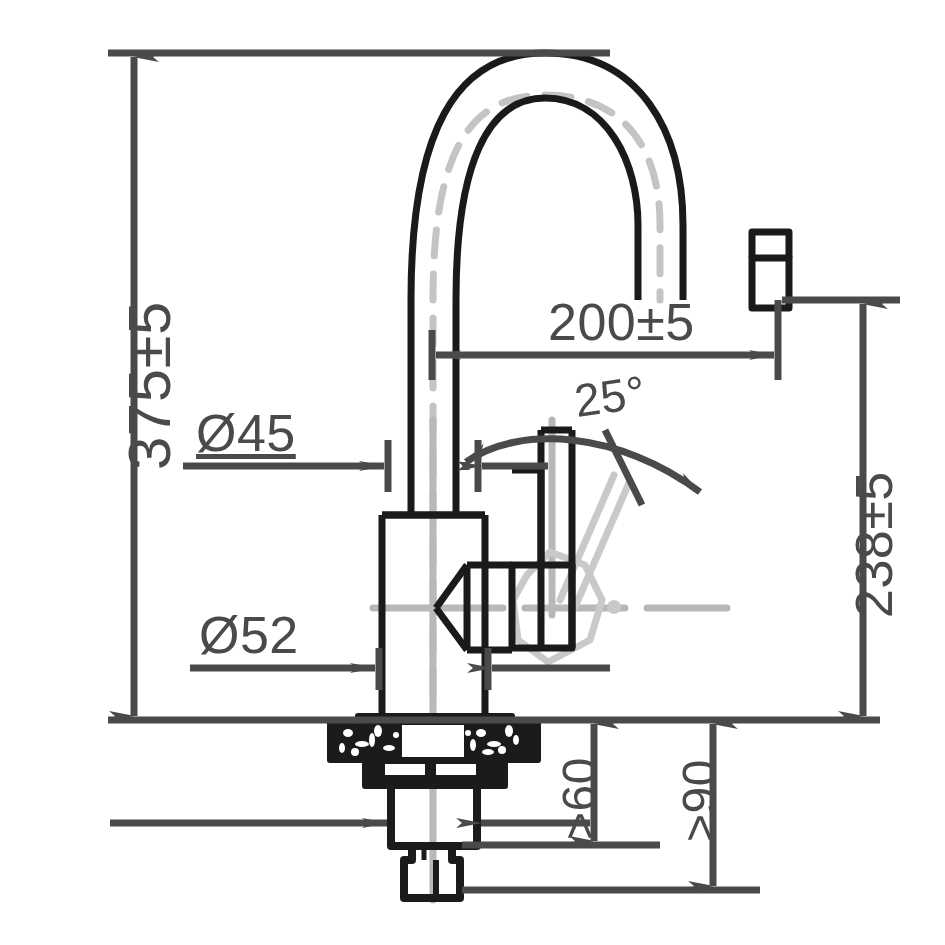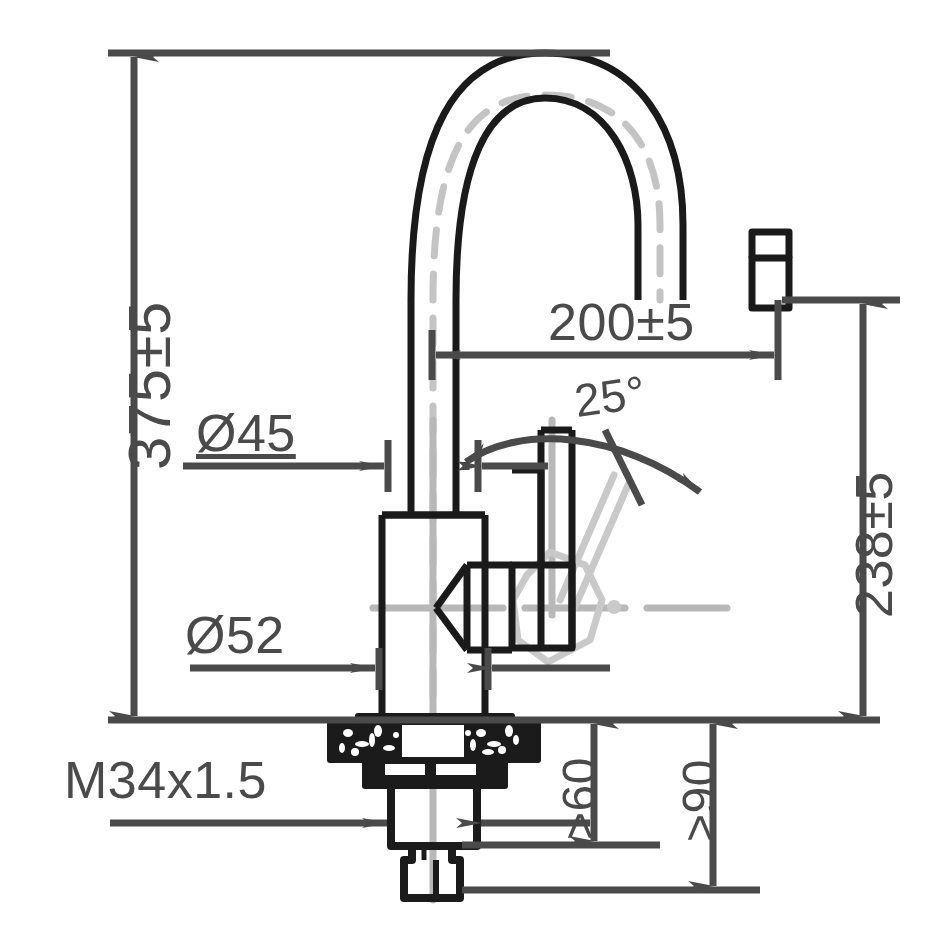--- a/index.html
+++ b/index.html
@@ -161,21 +161,20 @@
 <div class="lbl lbl-v" style="left:120px;top:470px;transform:rotate(-90deg);font-size:60px;">375±5</div>
 
 <div class="lbl" style="left:548px;top:296px;font-size:52px;">200±5</div>
 
 <div class="lbl lbl-v" style="left:848px;top:618px;transform:rotate(-90deg);font-size:52px;">238±5</div>
 
 <div class="lbl" style="left:578px;top:378px;font-size:46px;transform:rotate(-8deg);transform-origin:0 100%;">25°</div>
 
 <div class="lbl" style="left:196px;top:407px;font-size:52px;text-decoration:underline;">Ø45</div>
 
-<div class="lbl" style="left:185px;top:609px;font-size:52px;">Ø52</div>
+<div class="lbl" style="left:199px;top:609px;font-size:52px;">Ø52</div>
 
-<div class="lbl" style="left:64px;top:754px;font-size:52px;">M34x1.5</div>
 
 <div class="lbl lbl-v" style="left:556px;top:840px;transform:rotate(-90deg);font-size:48px;">&gt;60</div>
 
 <div class="lbl lbl-v" style="left:676px;top:842px;transform:rotate(-90deg);font-size:48px;">&gt;90</div>
 
 </div>
 
 </body></html>

